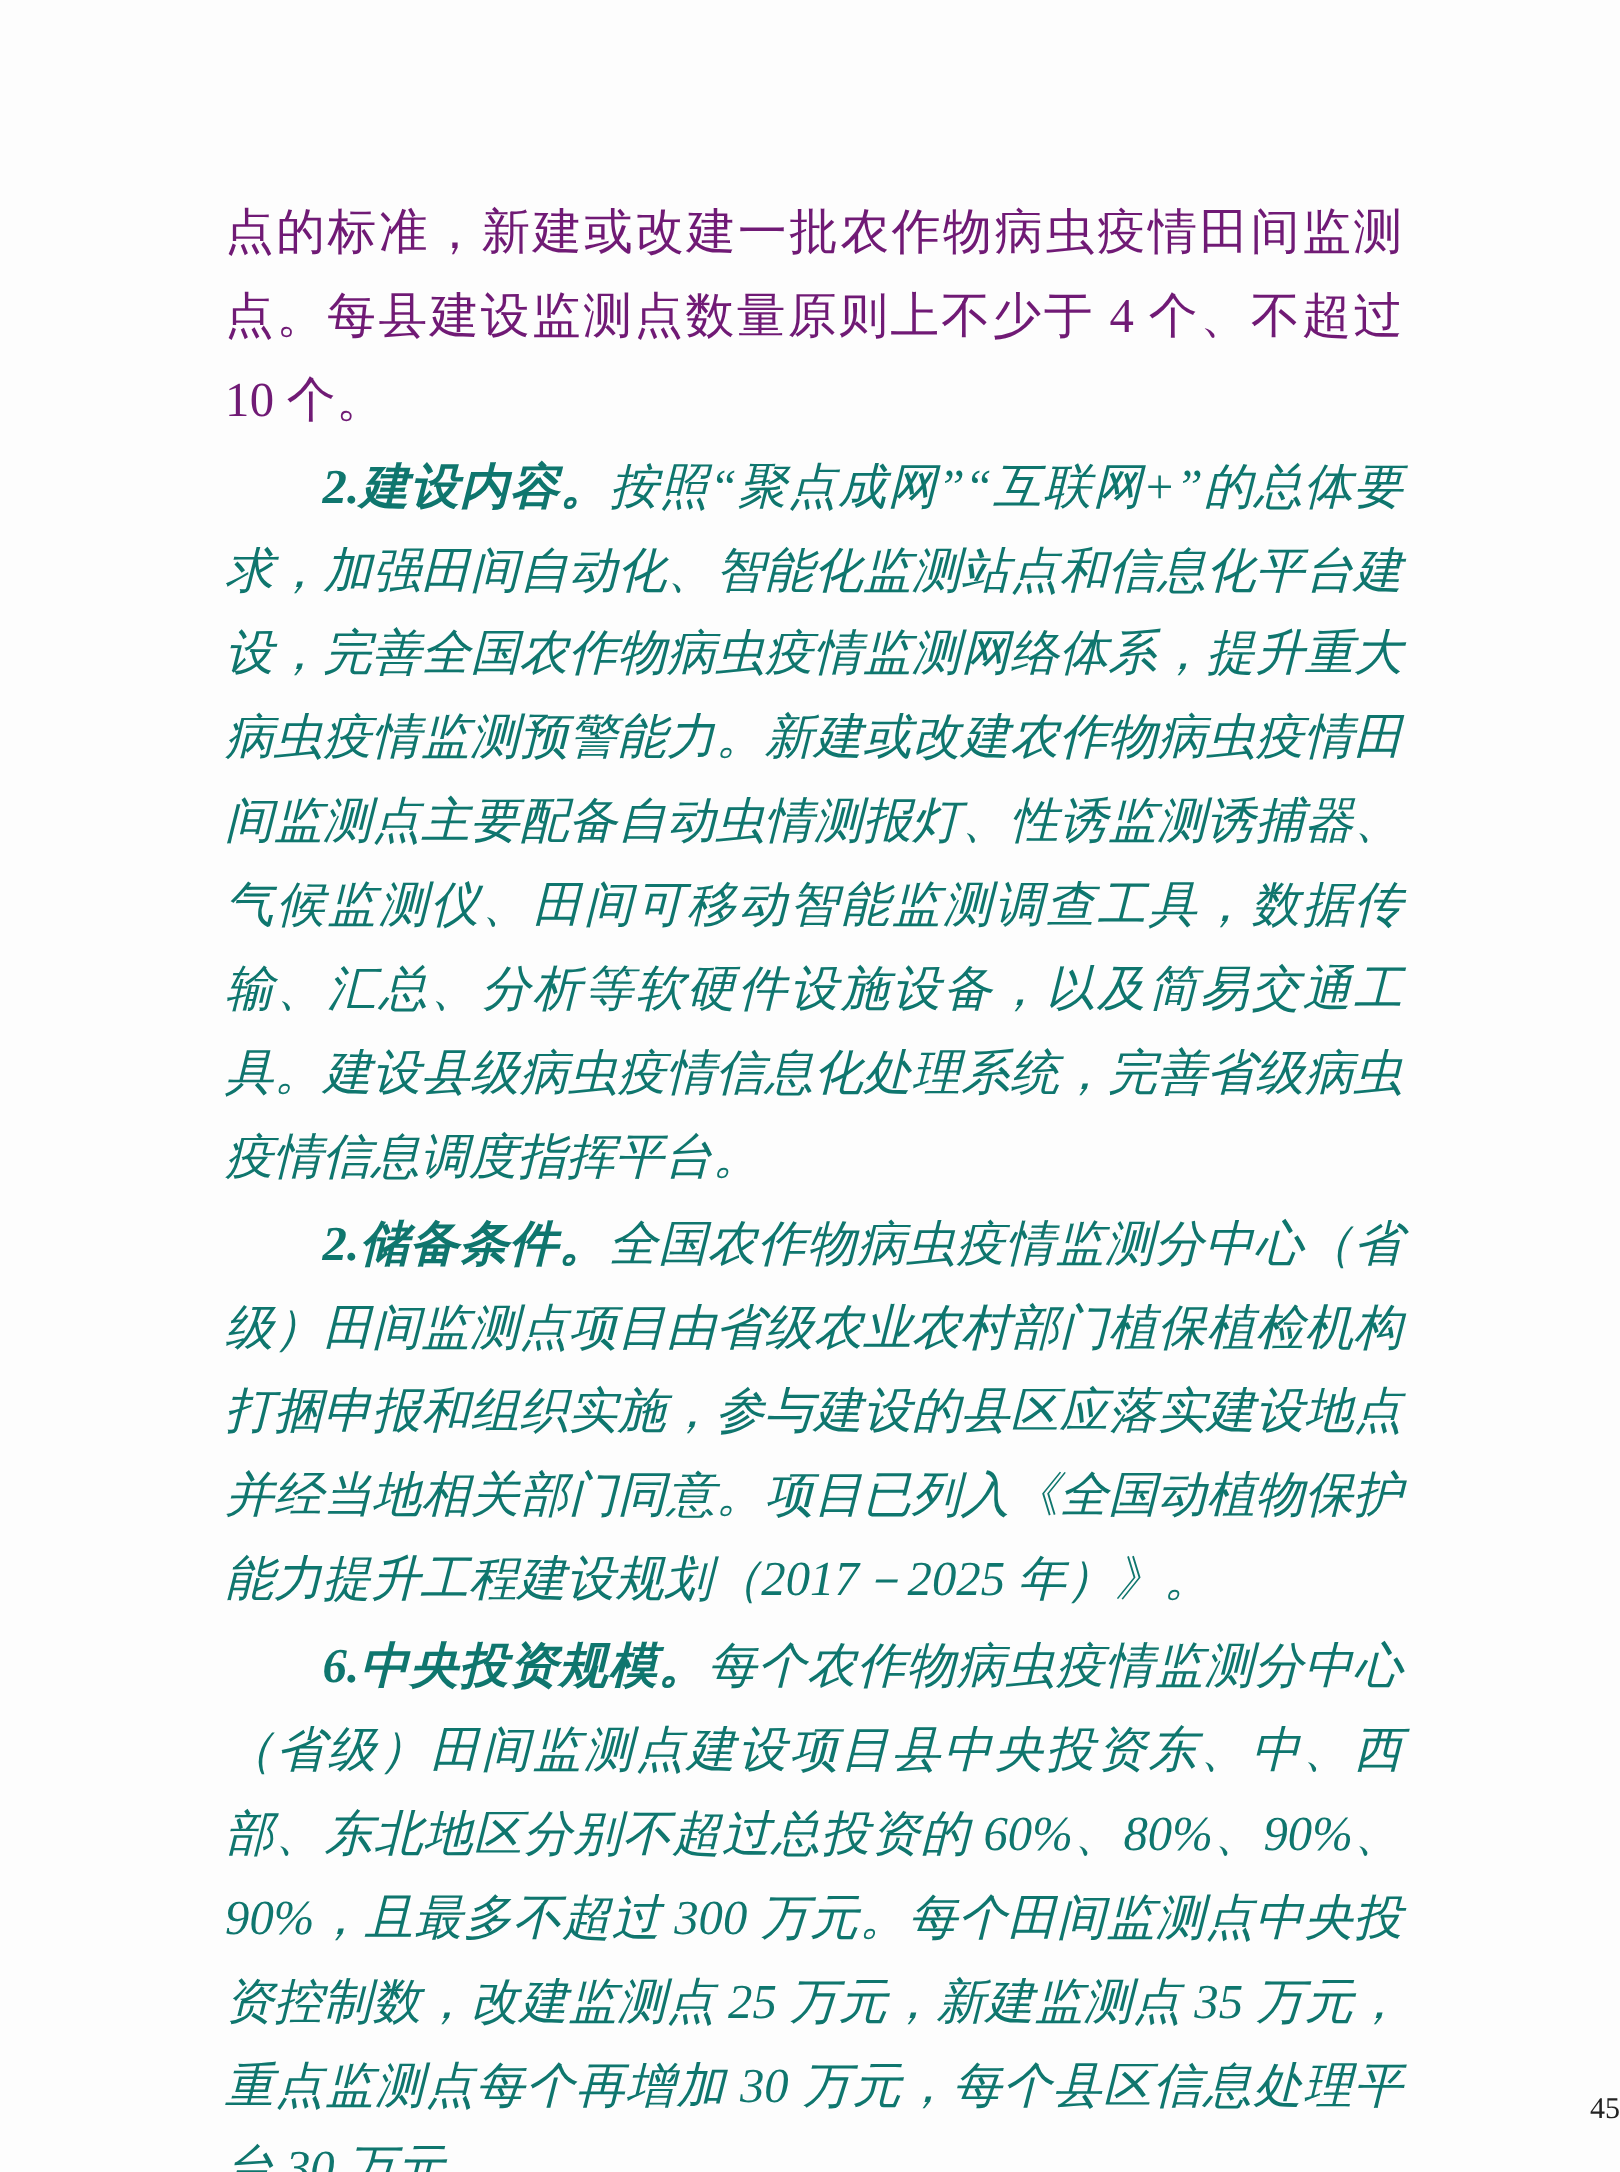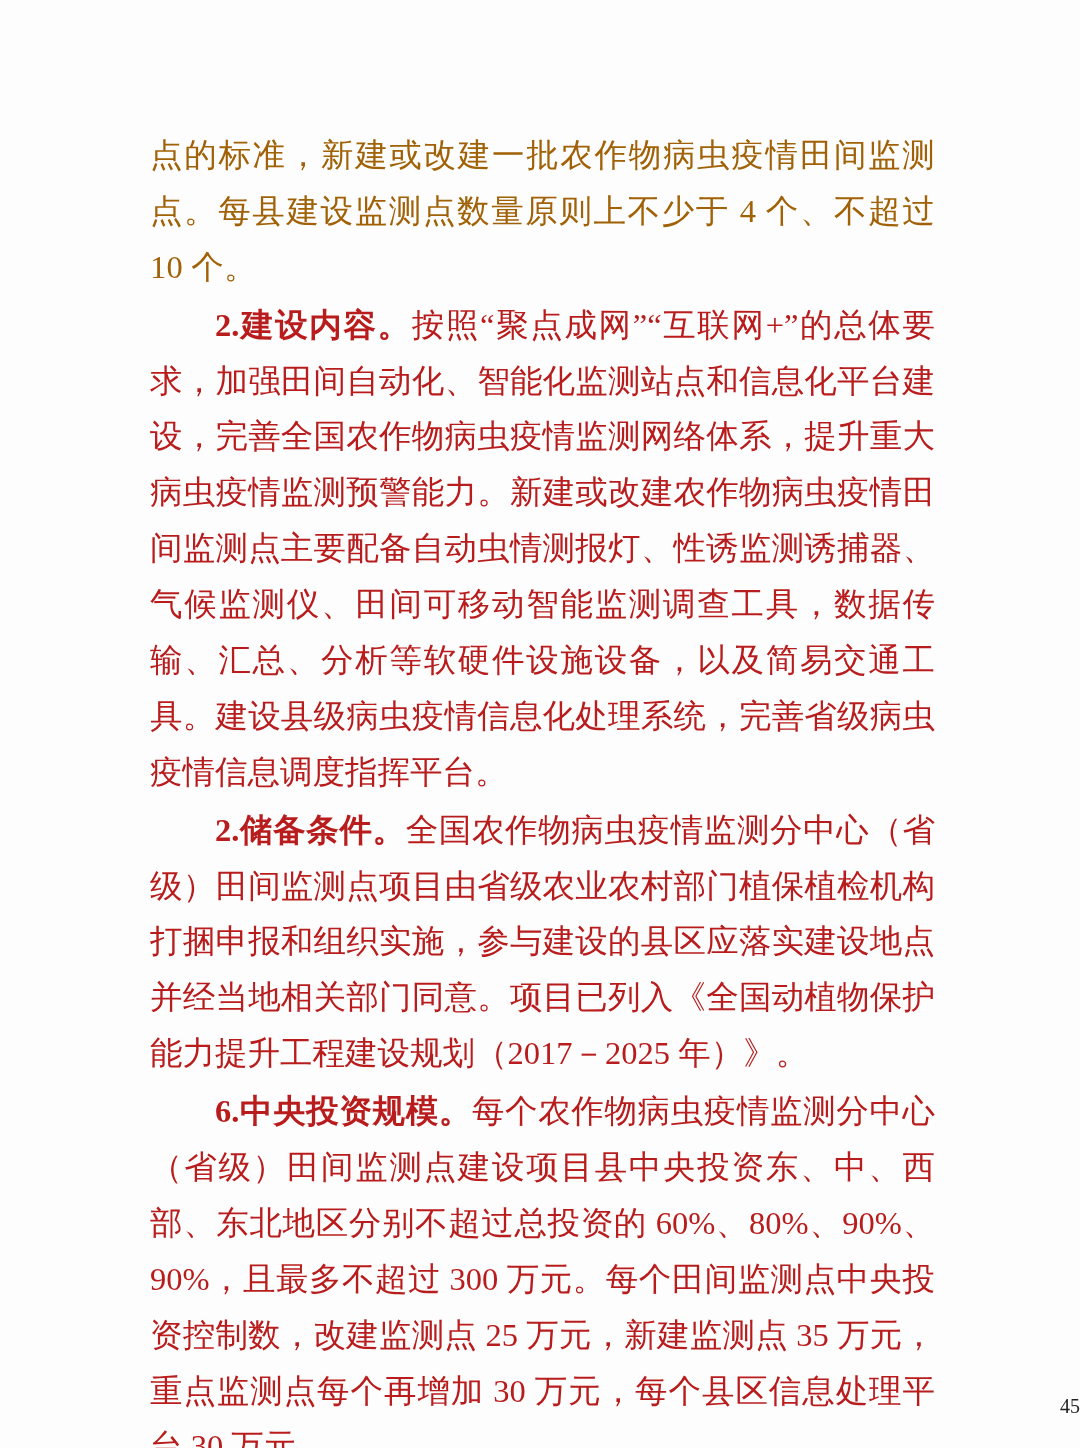--- a/index.html
+++ b/index.html
@@ -29,33 +29,34 @@
     top: 128px;
     width: 785px;
   }
   .para {
     font-size: 32.5px;
     line-height: 1.72;
     text-align: justify;
     text-justify: inter-ideograph;
     margin: 0 0 2px 0;
     letter-spacing: 0.2px;
-    color: #a16207;
+    color: #701a75;
   }
   .bold {
     font-weight: bold;
   }
   .heading-para {
     font-size: 32.5px;
     line-height: 1.72;
     text-align: justify;
     text-justify: inter-ideograph;
     margin: 0 0 2px 0;
     text-indent: 2em;
-    color: #b91c1c;
+    color: #0f766e;
+    font-style: italic;
   }
   .page-number {
     position: absolute;
     left: 0;
     top: 1395px;
     width: 1080px;
     text-align: right;
     font-size: 20px;
     font-family: "Liberation Serif", "DejaVu Serif", serif;
     color: #222222;

